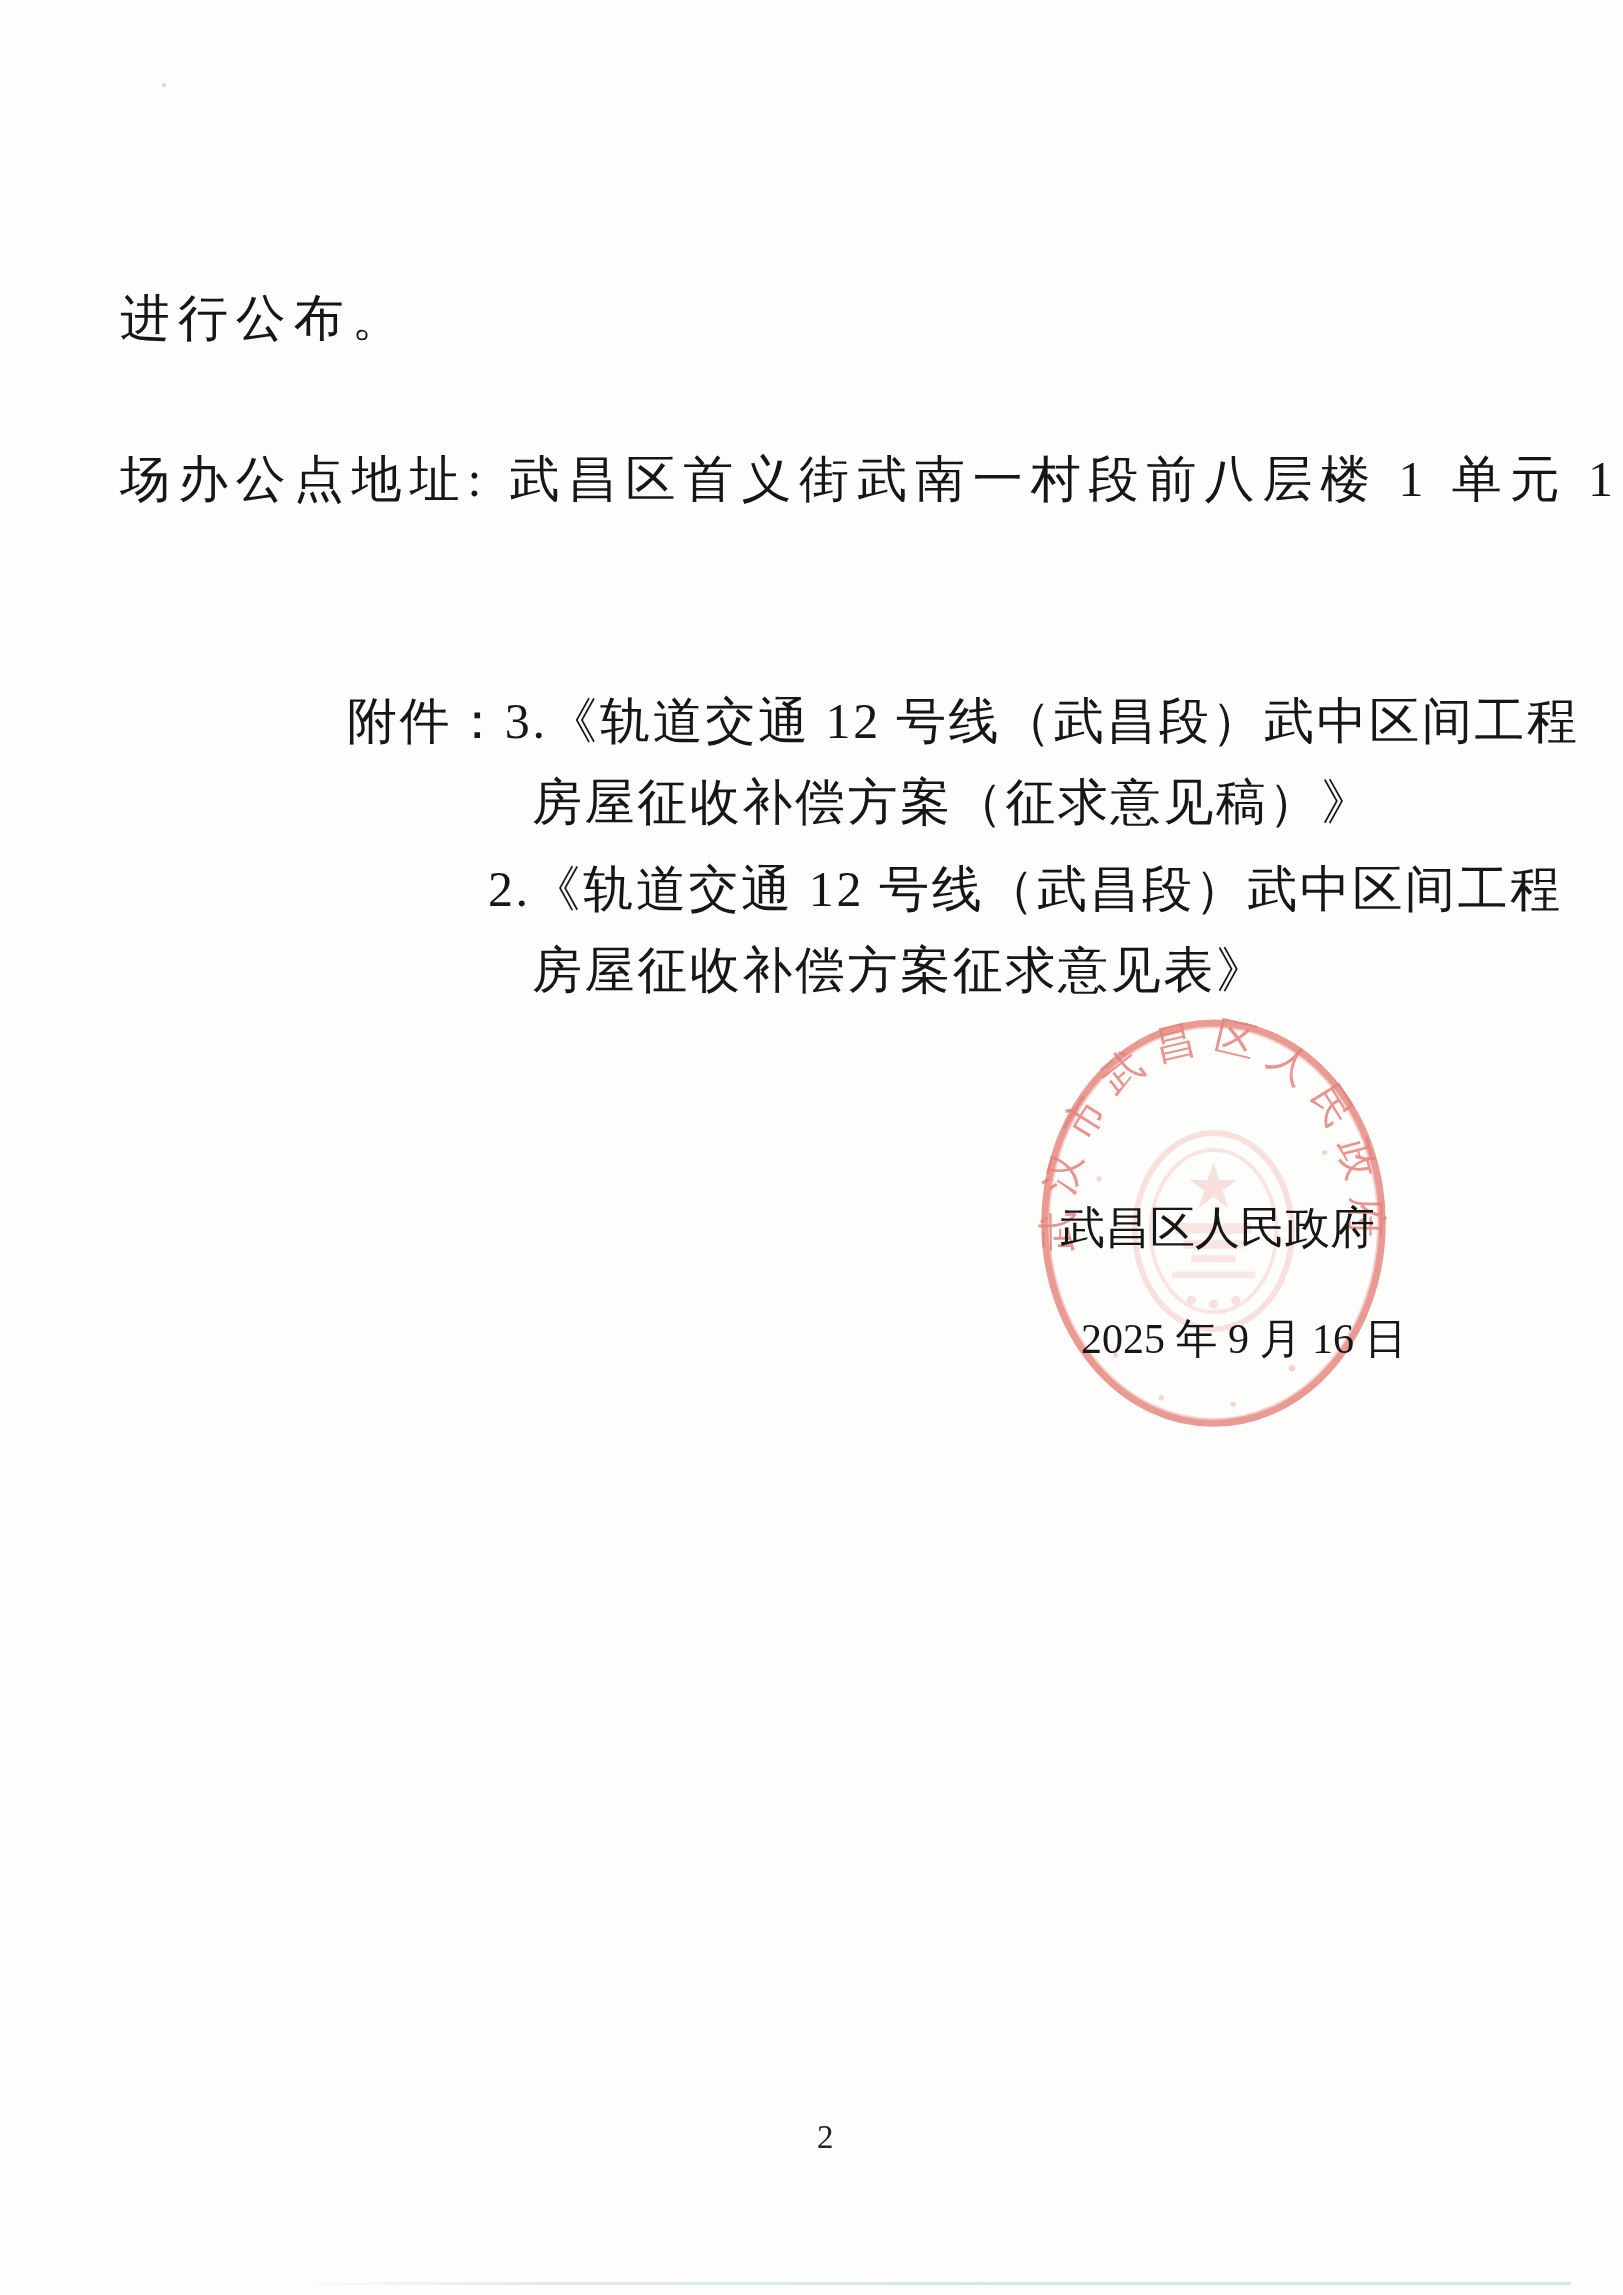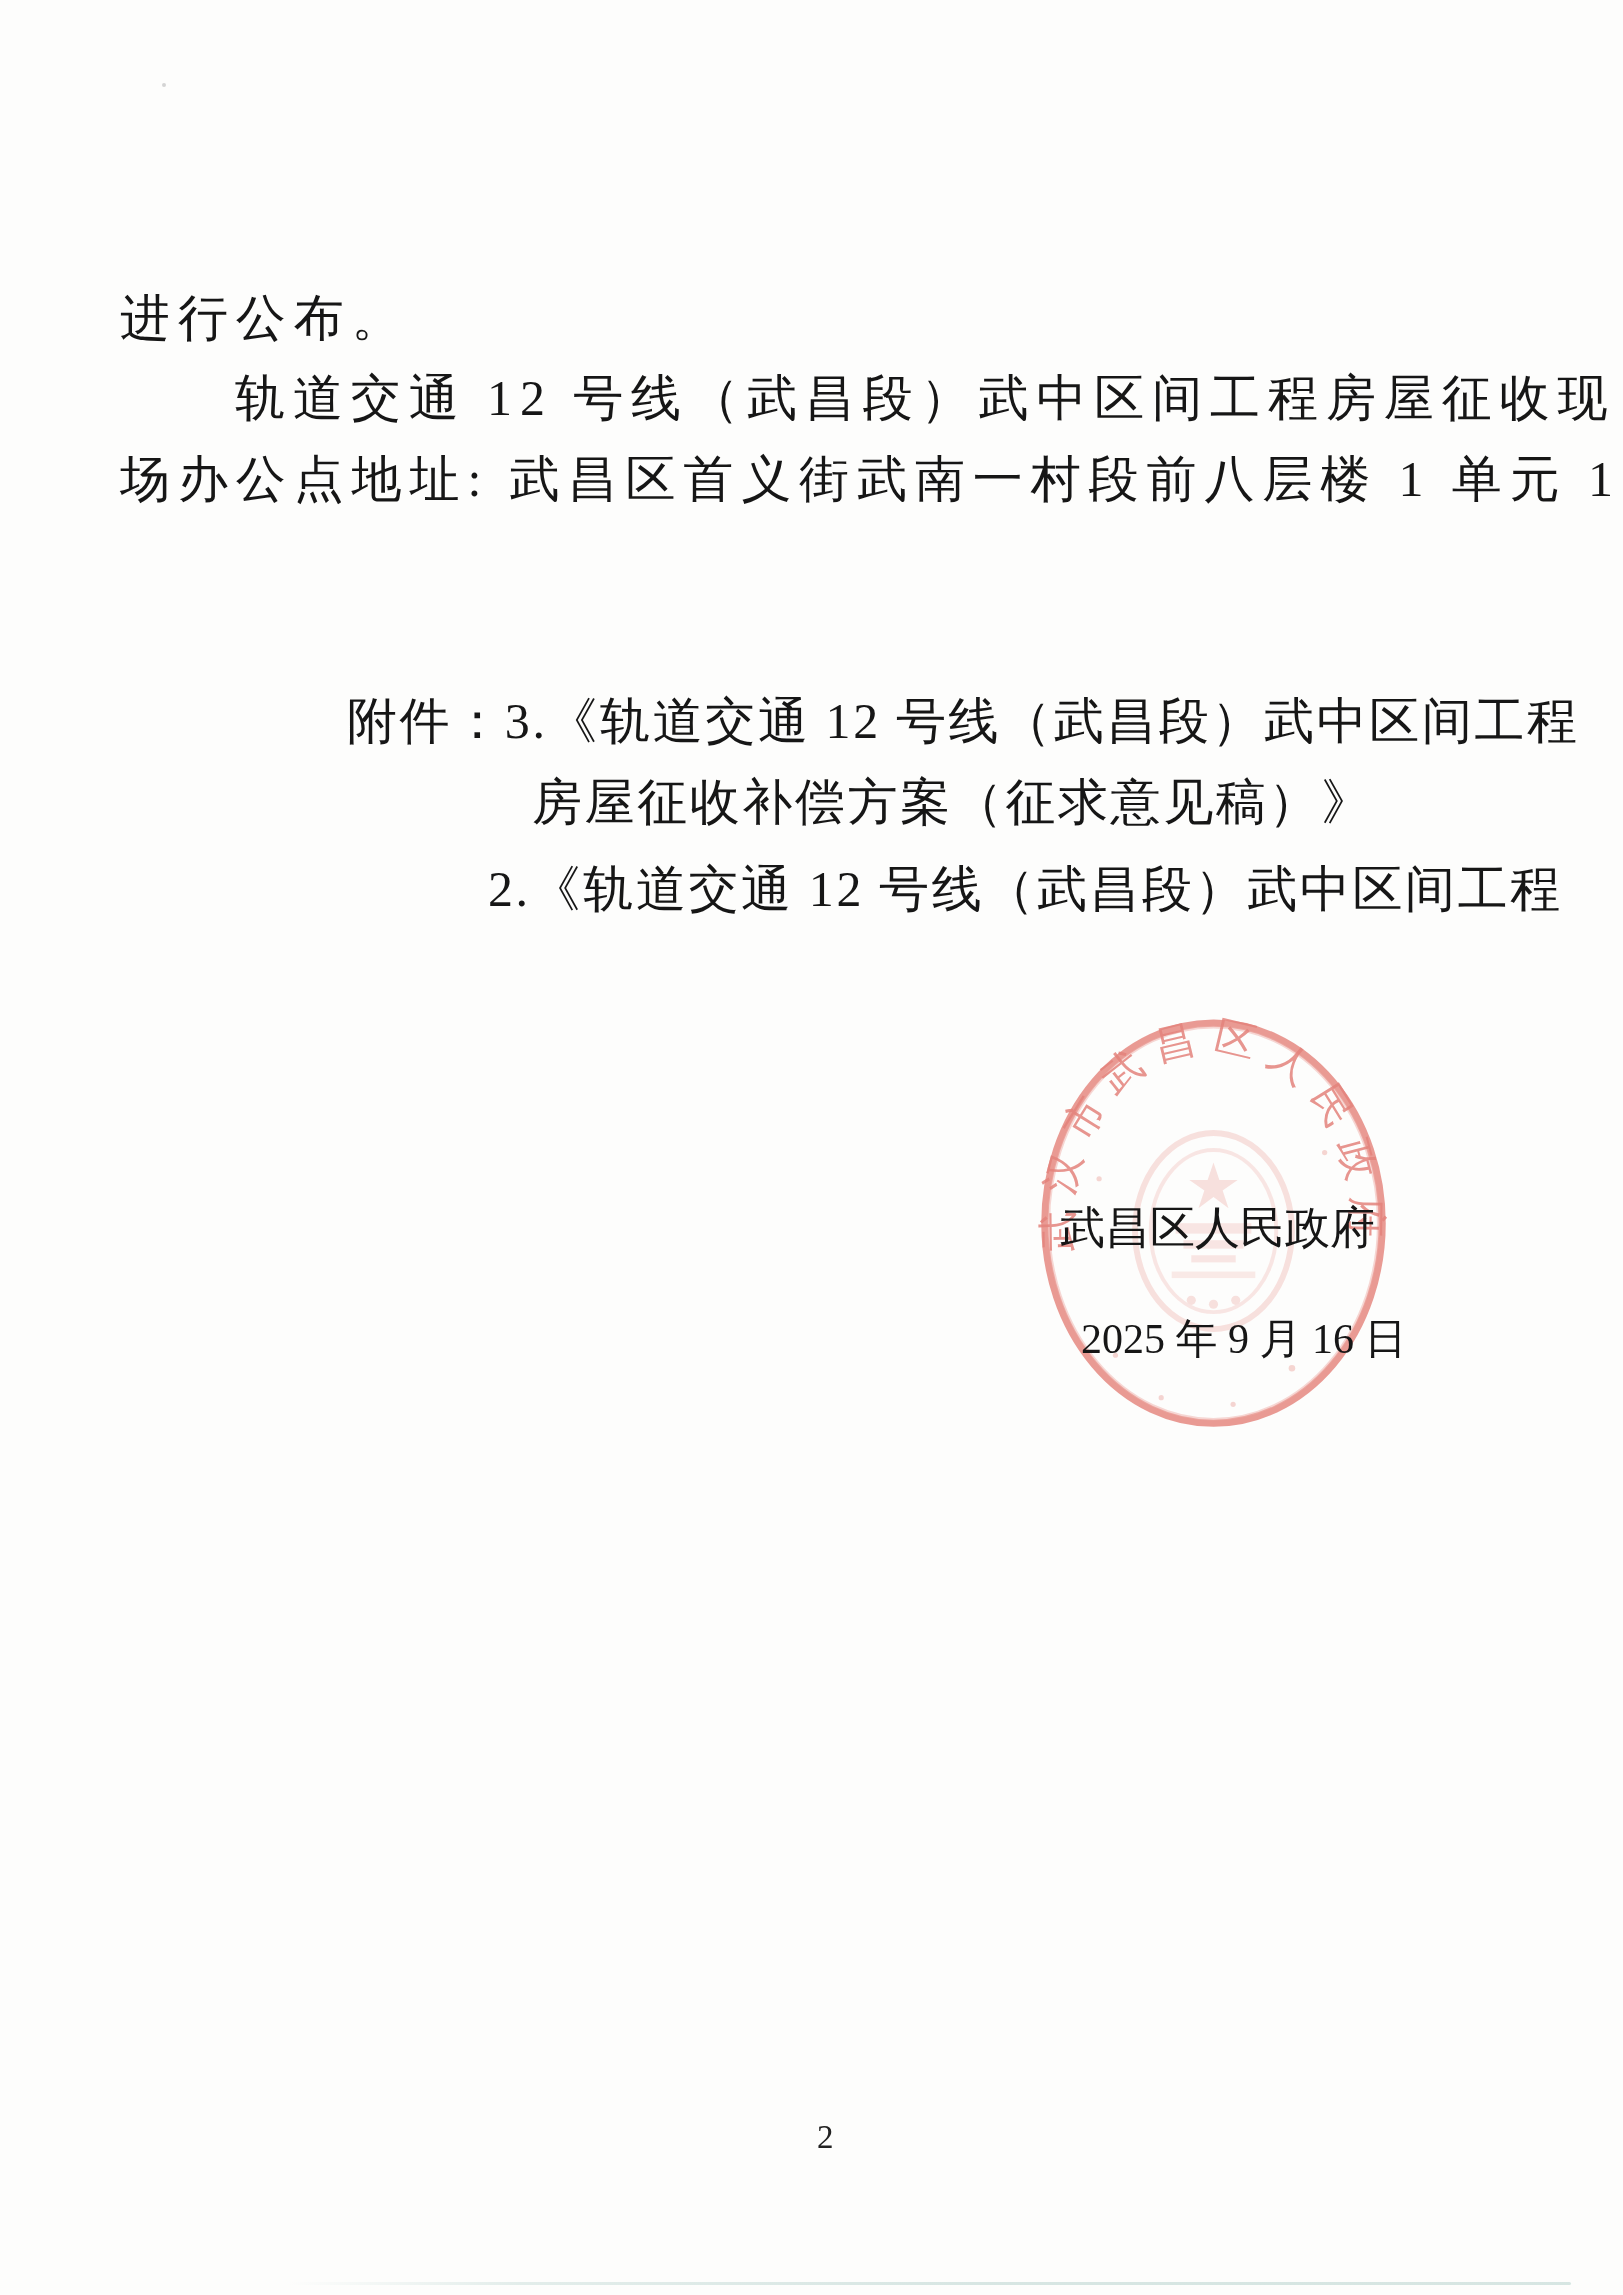--- a/index.html
+++ b/index.html
@@ -64,26 +64,26 @@
   }
 </style>
 </head>
 <body>
 
 <div class="page">
 
   <div class="speck"></div>
 
   <div class="bodyline" style="top:293px">进行公布。</div>
-  <div class="bodyline" style="top:373px; text-indent:115px">轨道交通 12 号线（武昌段）武中区间工程房屋征收现</div>
   <div class="bodyline" style="top:454px">场办公点地址: 武昌区首义街武南一村段前八层楼 1 单元 1</div>
 
   <div class="attline" style="left:347px;top:696px">附件：3.《轨道交通 12 号线（武昌段）武中区间工程</div>
   <div class="attline" style="left:532px;top:777px">房屋征收补偿方案（征求意见稿）》</div>
   <div class="attline" style="left:488px;top:864px">2.《轨道交通 12 号线（武昌段）武中区间工程</div>
+  <div class="attline" style="left:532px;top:945px">房屋征收补偿方案征求意见表》</div>
 
   <svg class="seal" viewBox="0 0 540 640">
     <defs>
       <path id="arcPath" d="M 66 404 A 215 260 0 1 1 470 404" fill="none"></path>
     </defs>
 
     <ellipse cx="270" cy="318" rx="258" ry="306" fill="none" stroke="#e0736b" stroke-width="11" opacity="0.72"></ellipse>
     <ellipse cx="270" cy="318" rx="252" ry="300" fill="none" stroke="#efb0aa" stroke-width="4" opacity="0.5"></ellipse>
 
     <g opacity="0.32">

